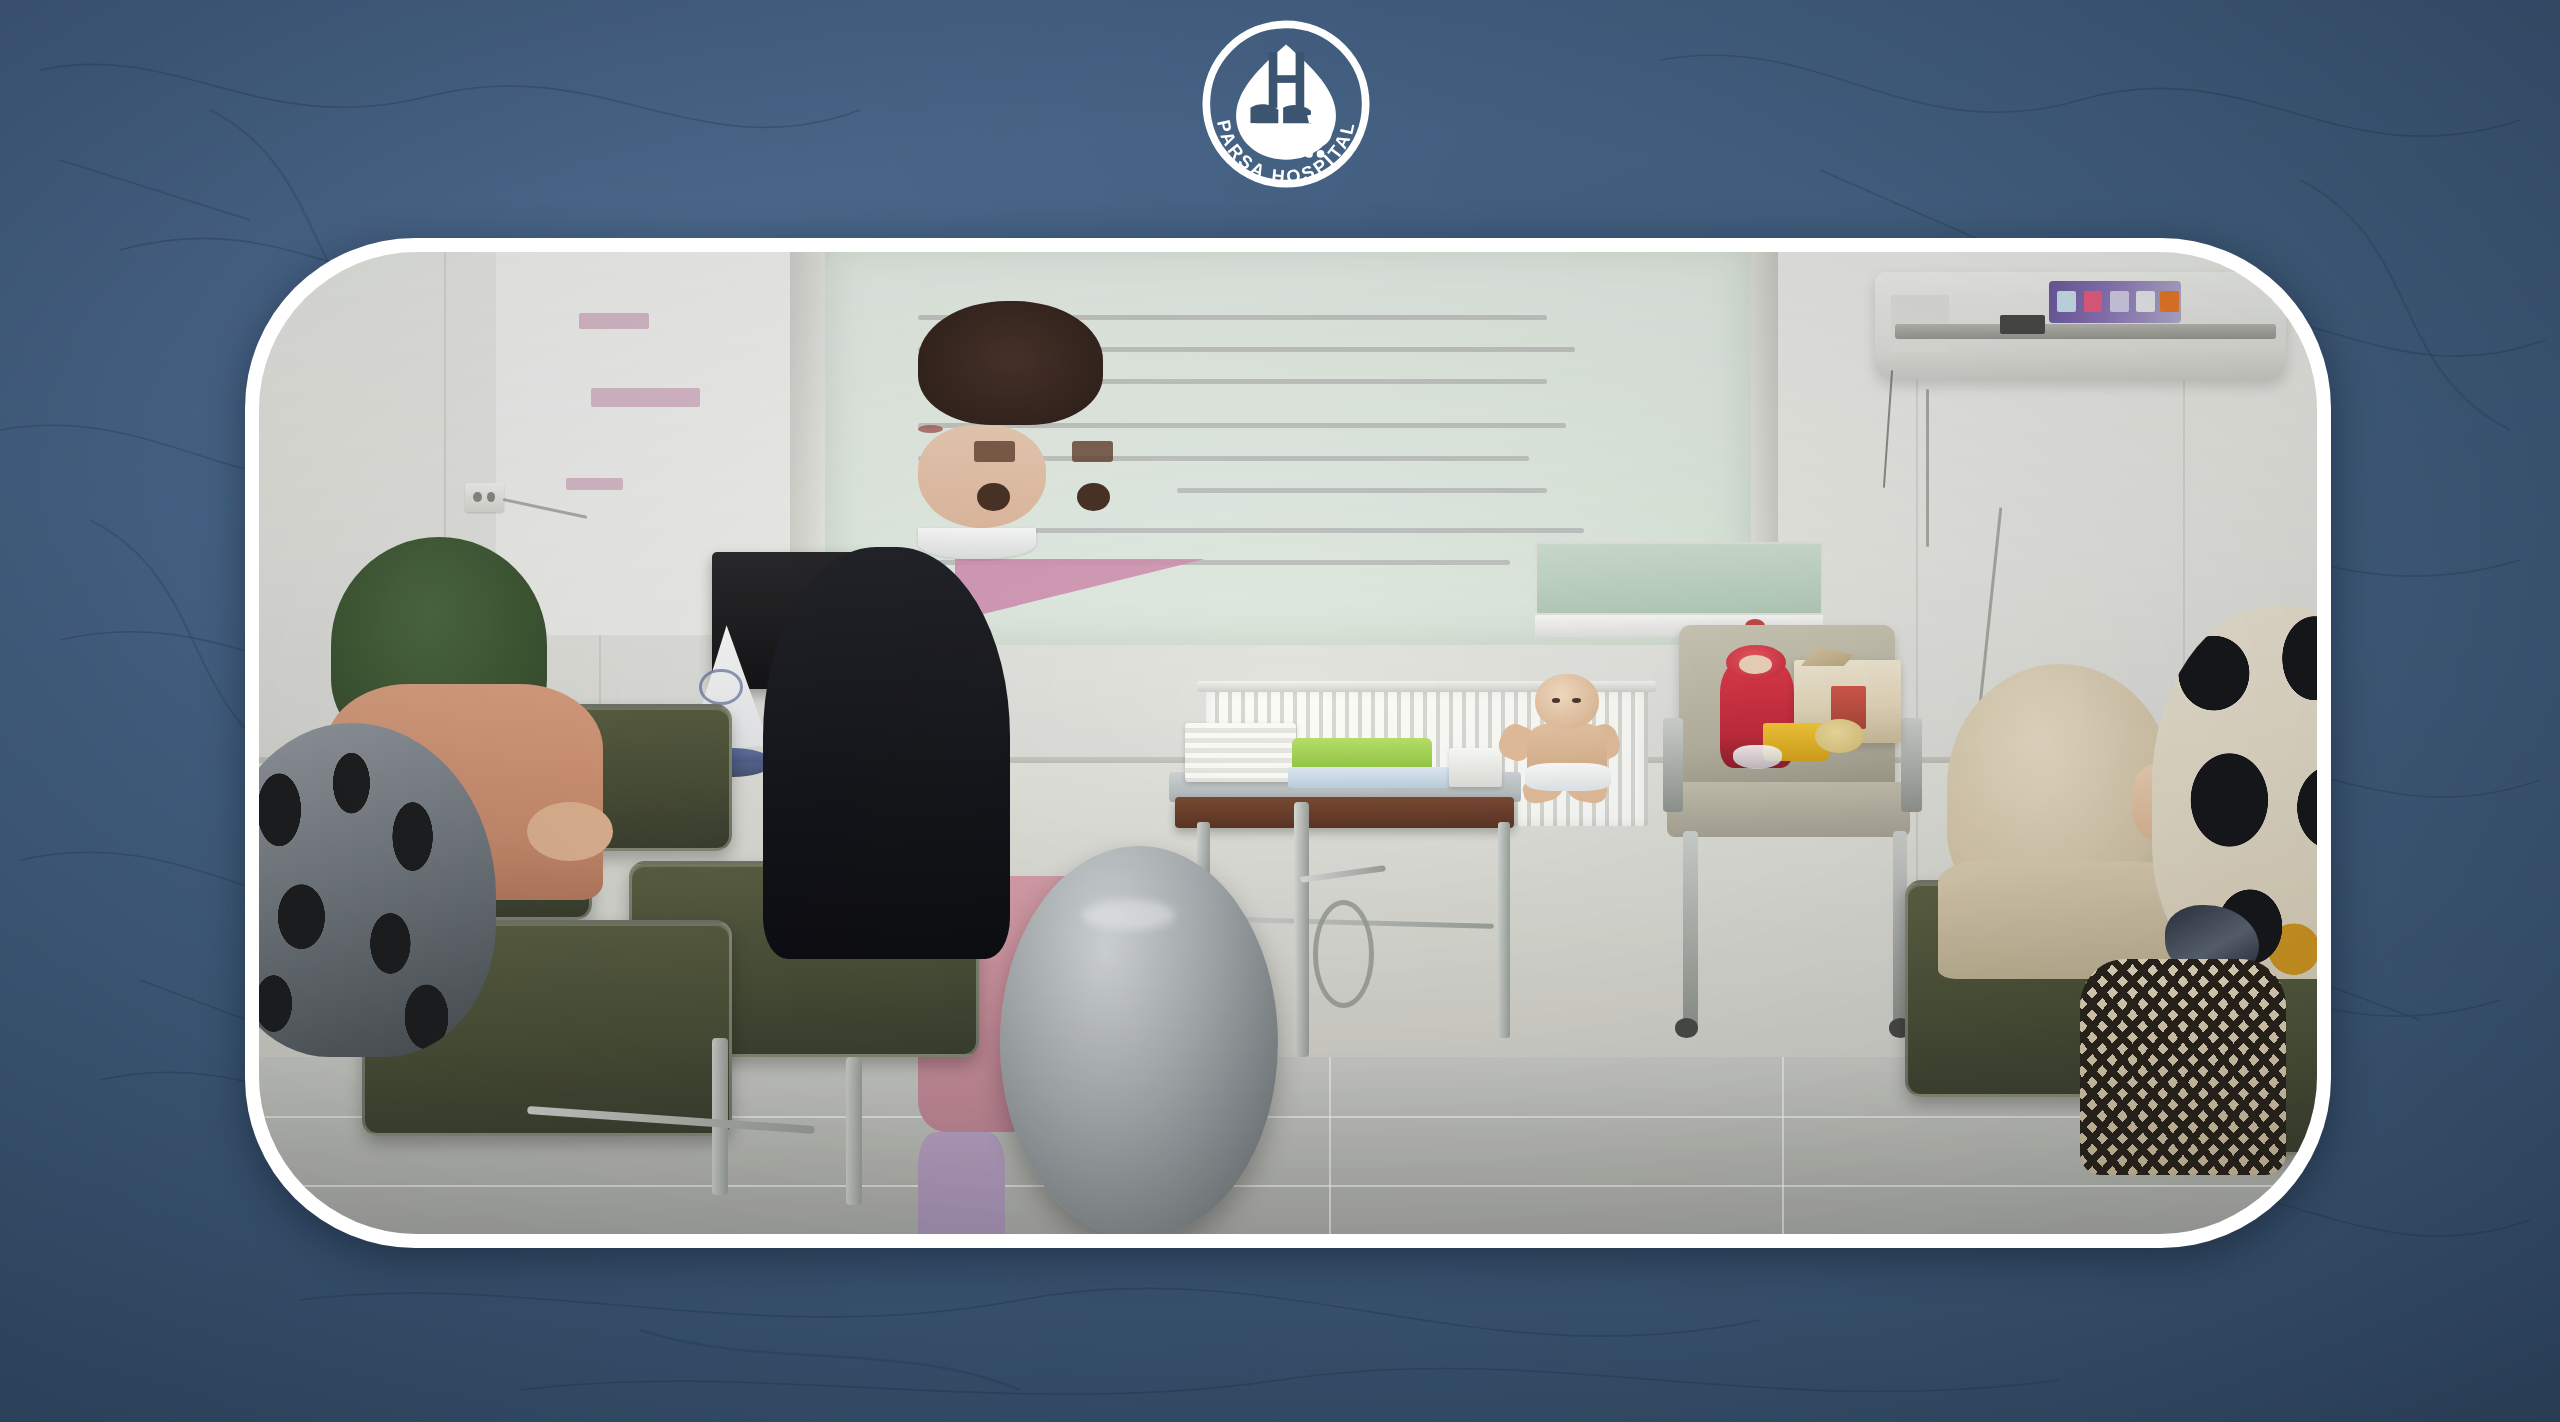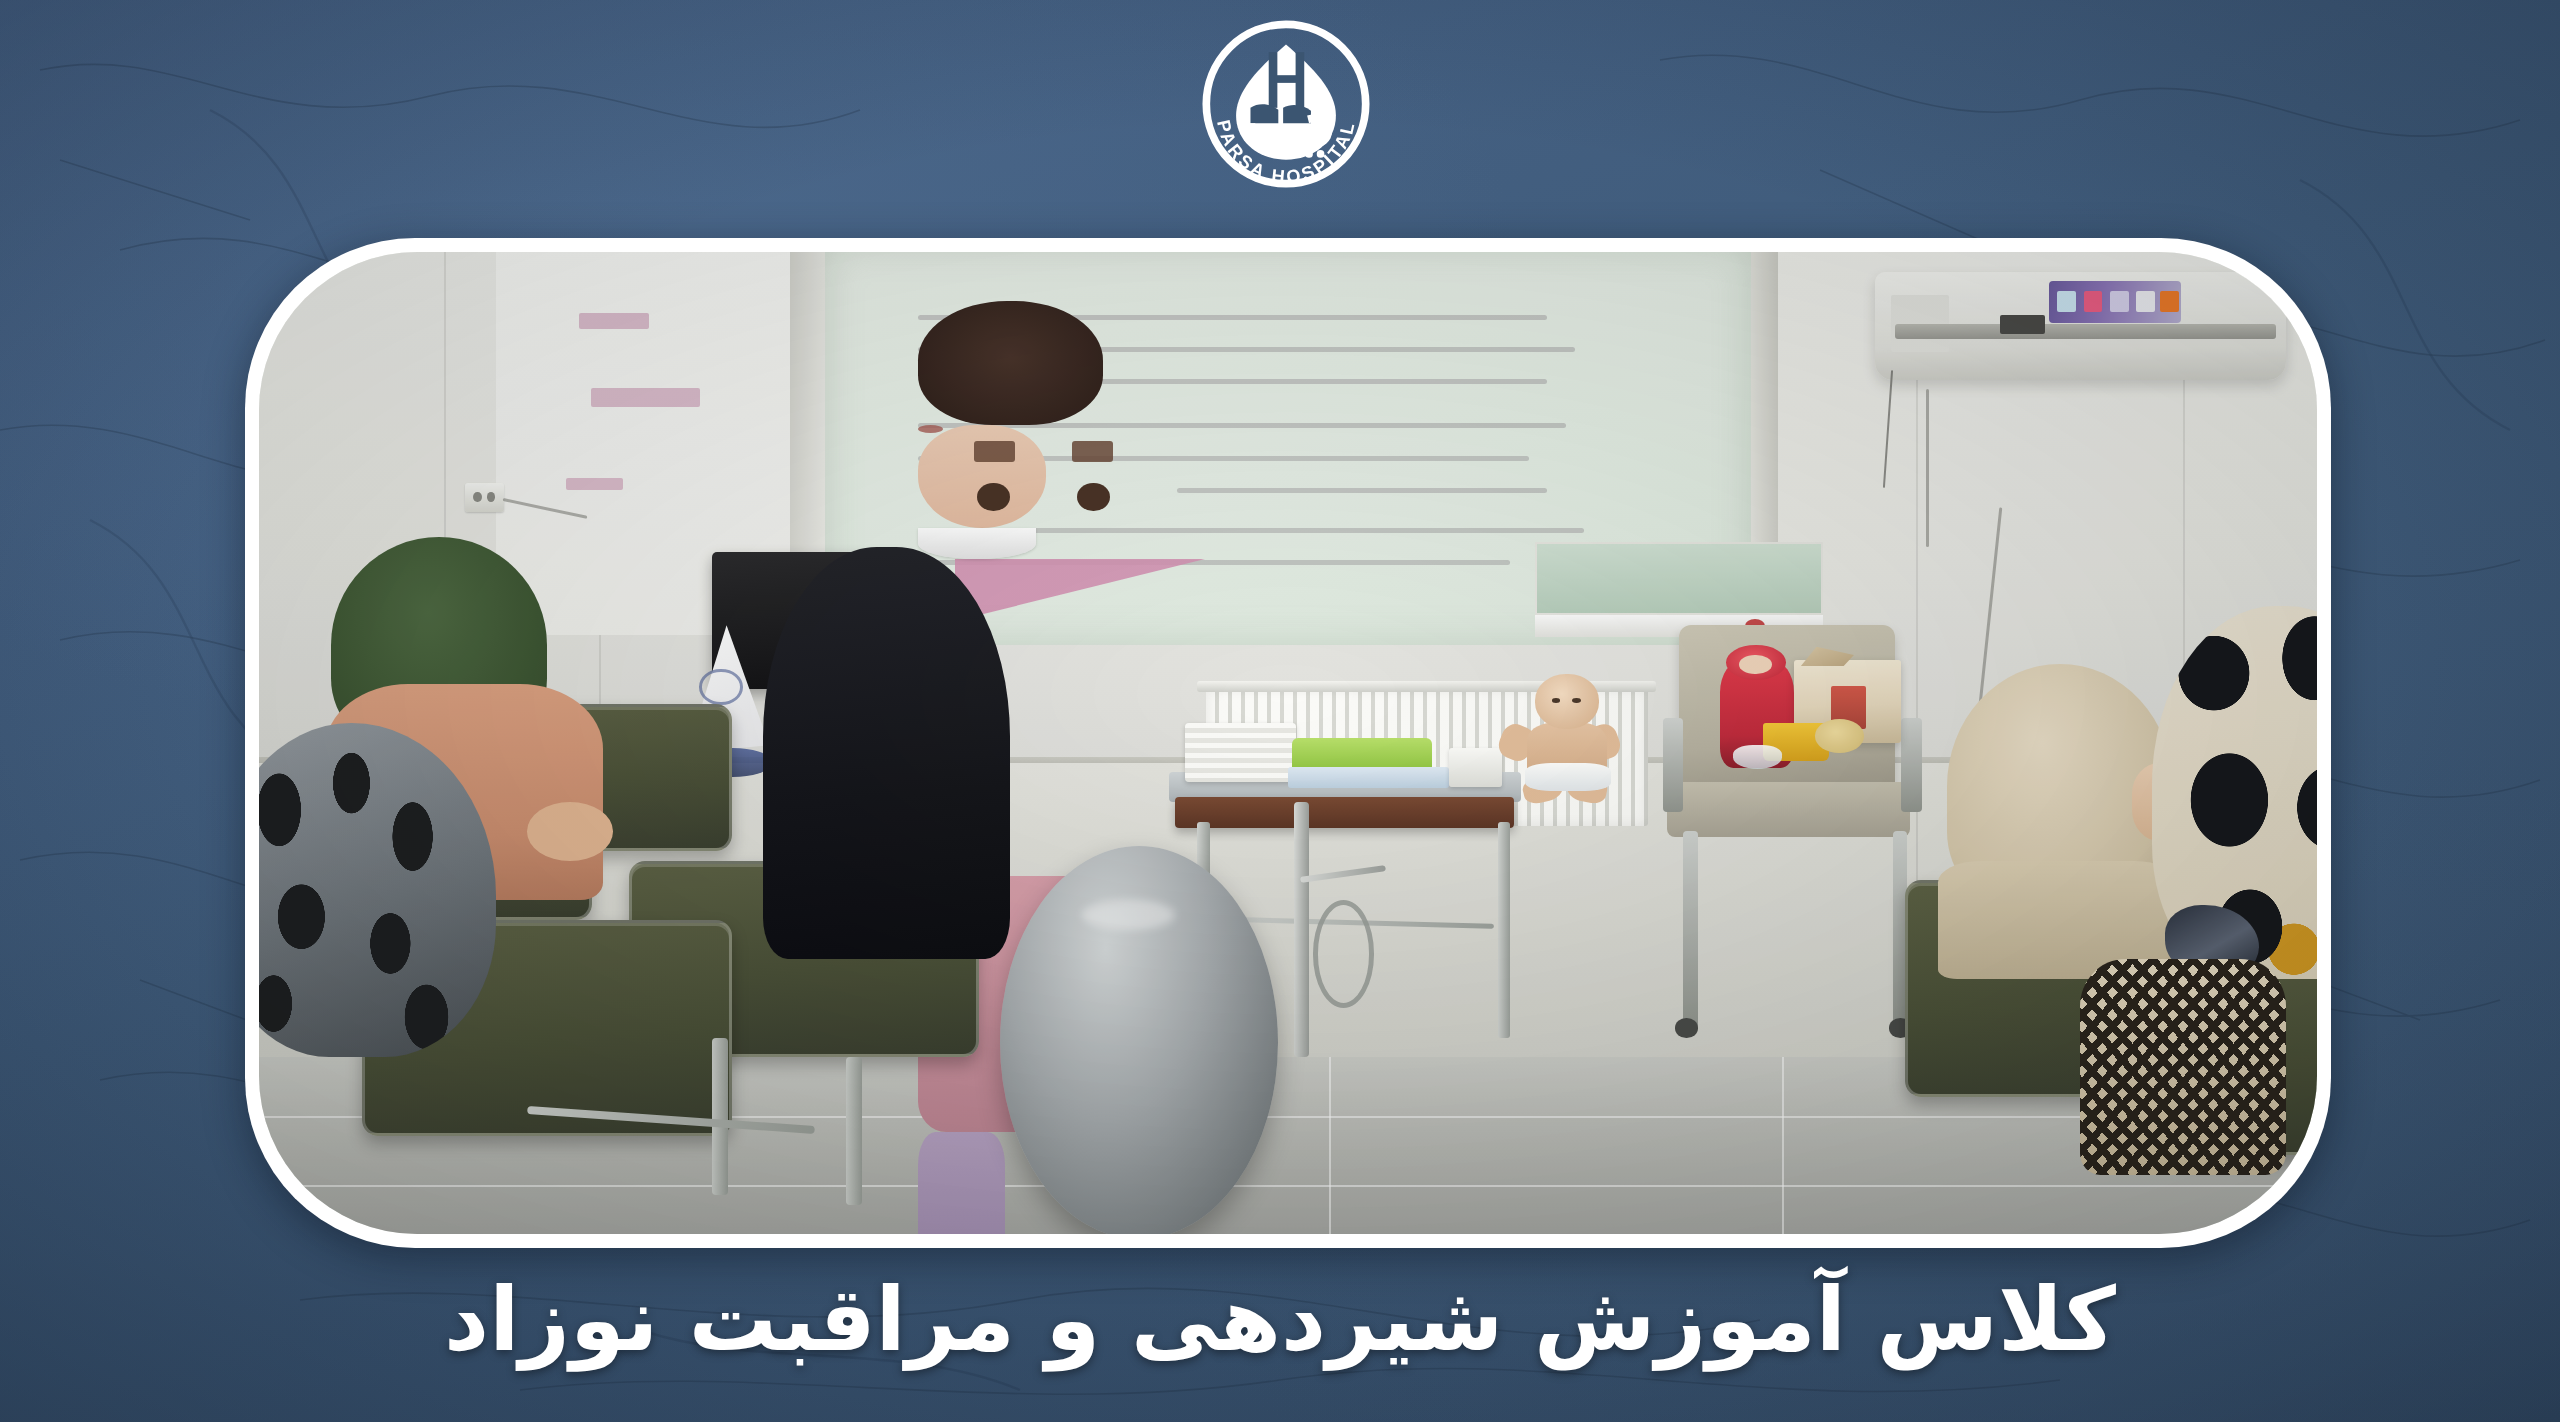--- a/index.html
+++ b/index.html
@@ -591,15 +591,14 @@
         <div class="hijab-print"></div>
         <div class="scarf-knot"></div>
         <div class="knit-sleeve"></div>
 
       </div>
       <div class="photo-blur"></div>
       <div class="photo-grade"></div>
     </div>
   </div>
 
-  <div id="caption">کلاس آموزش شیردهی و مراقبت نوزاد</div>
 
 </div>
 
 </body></html>

